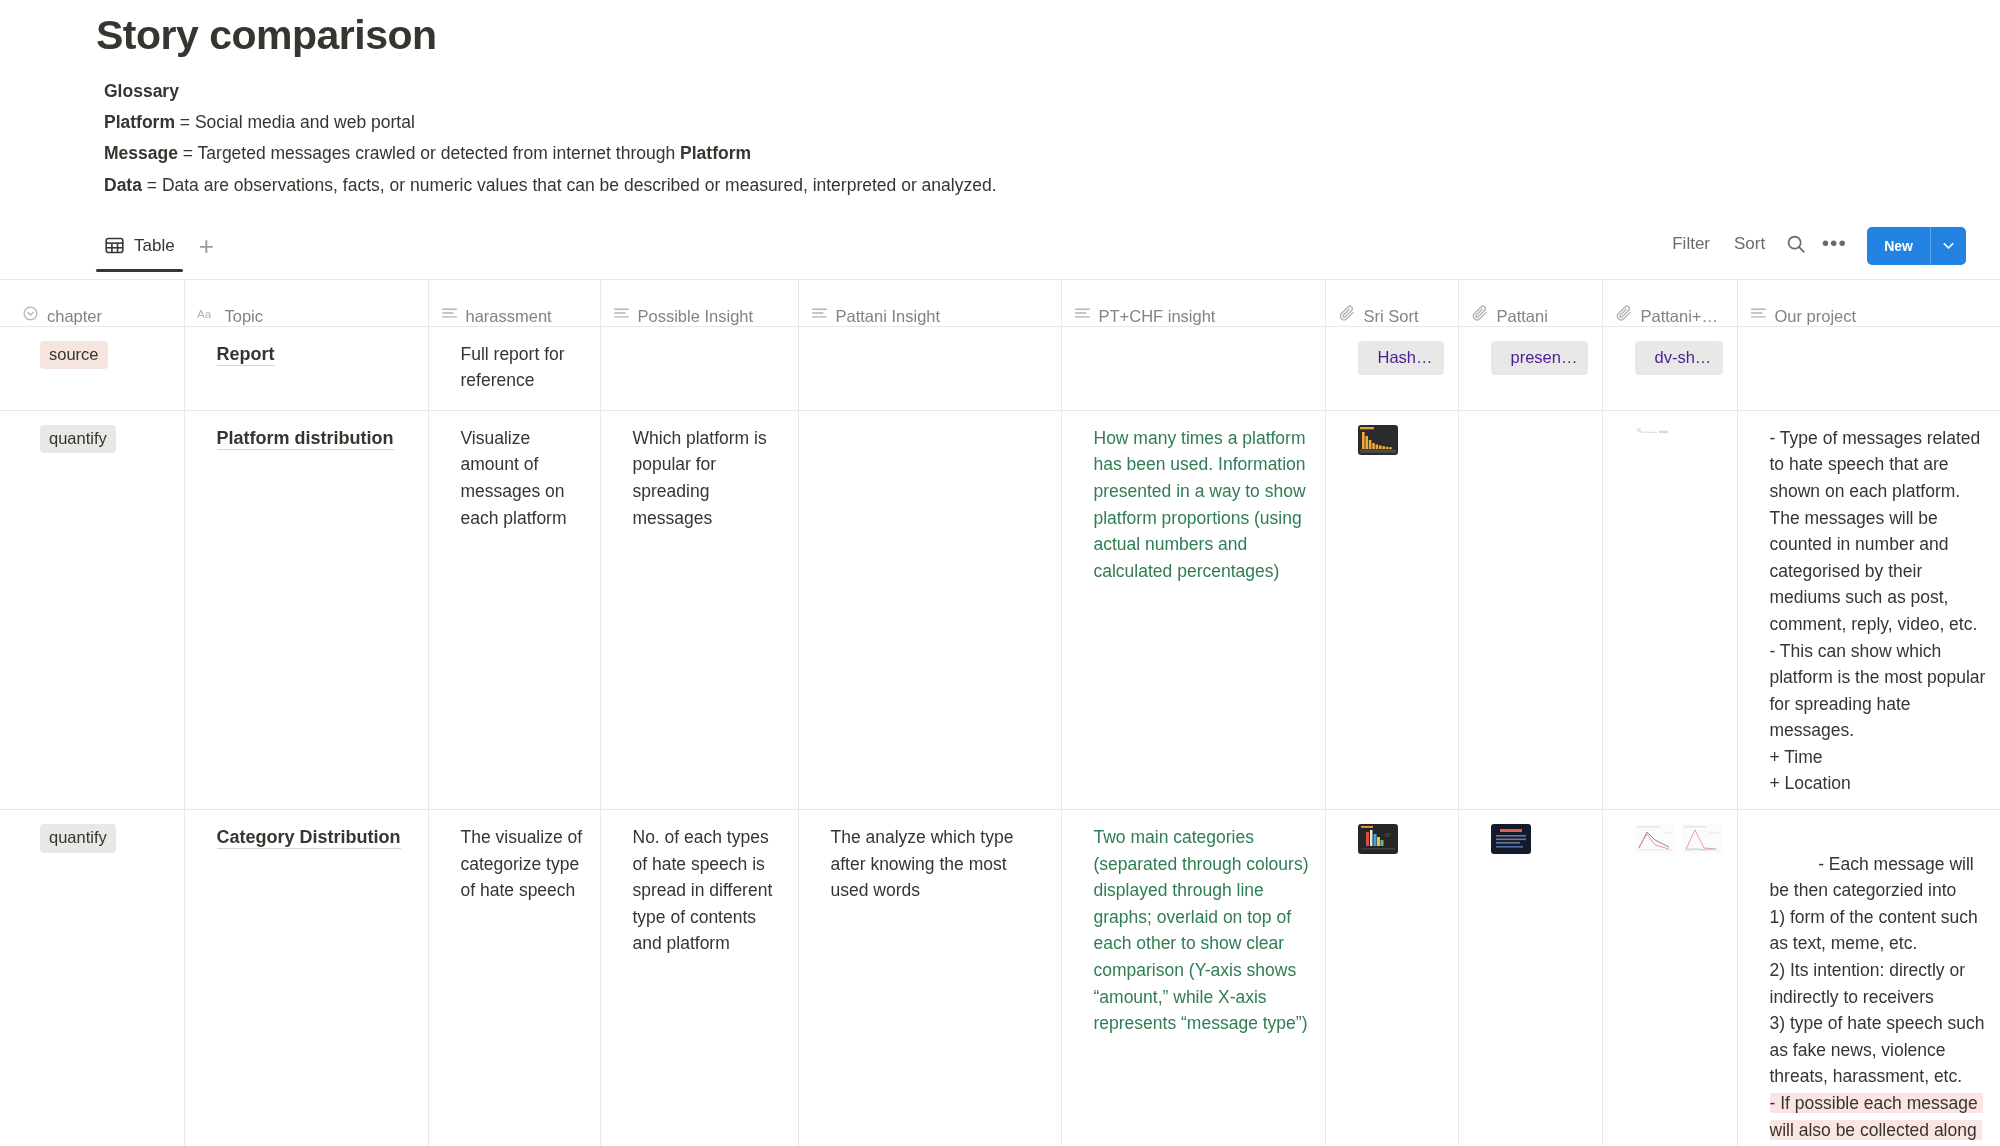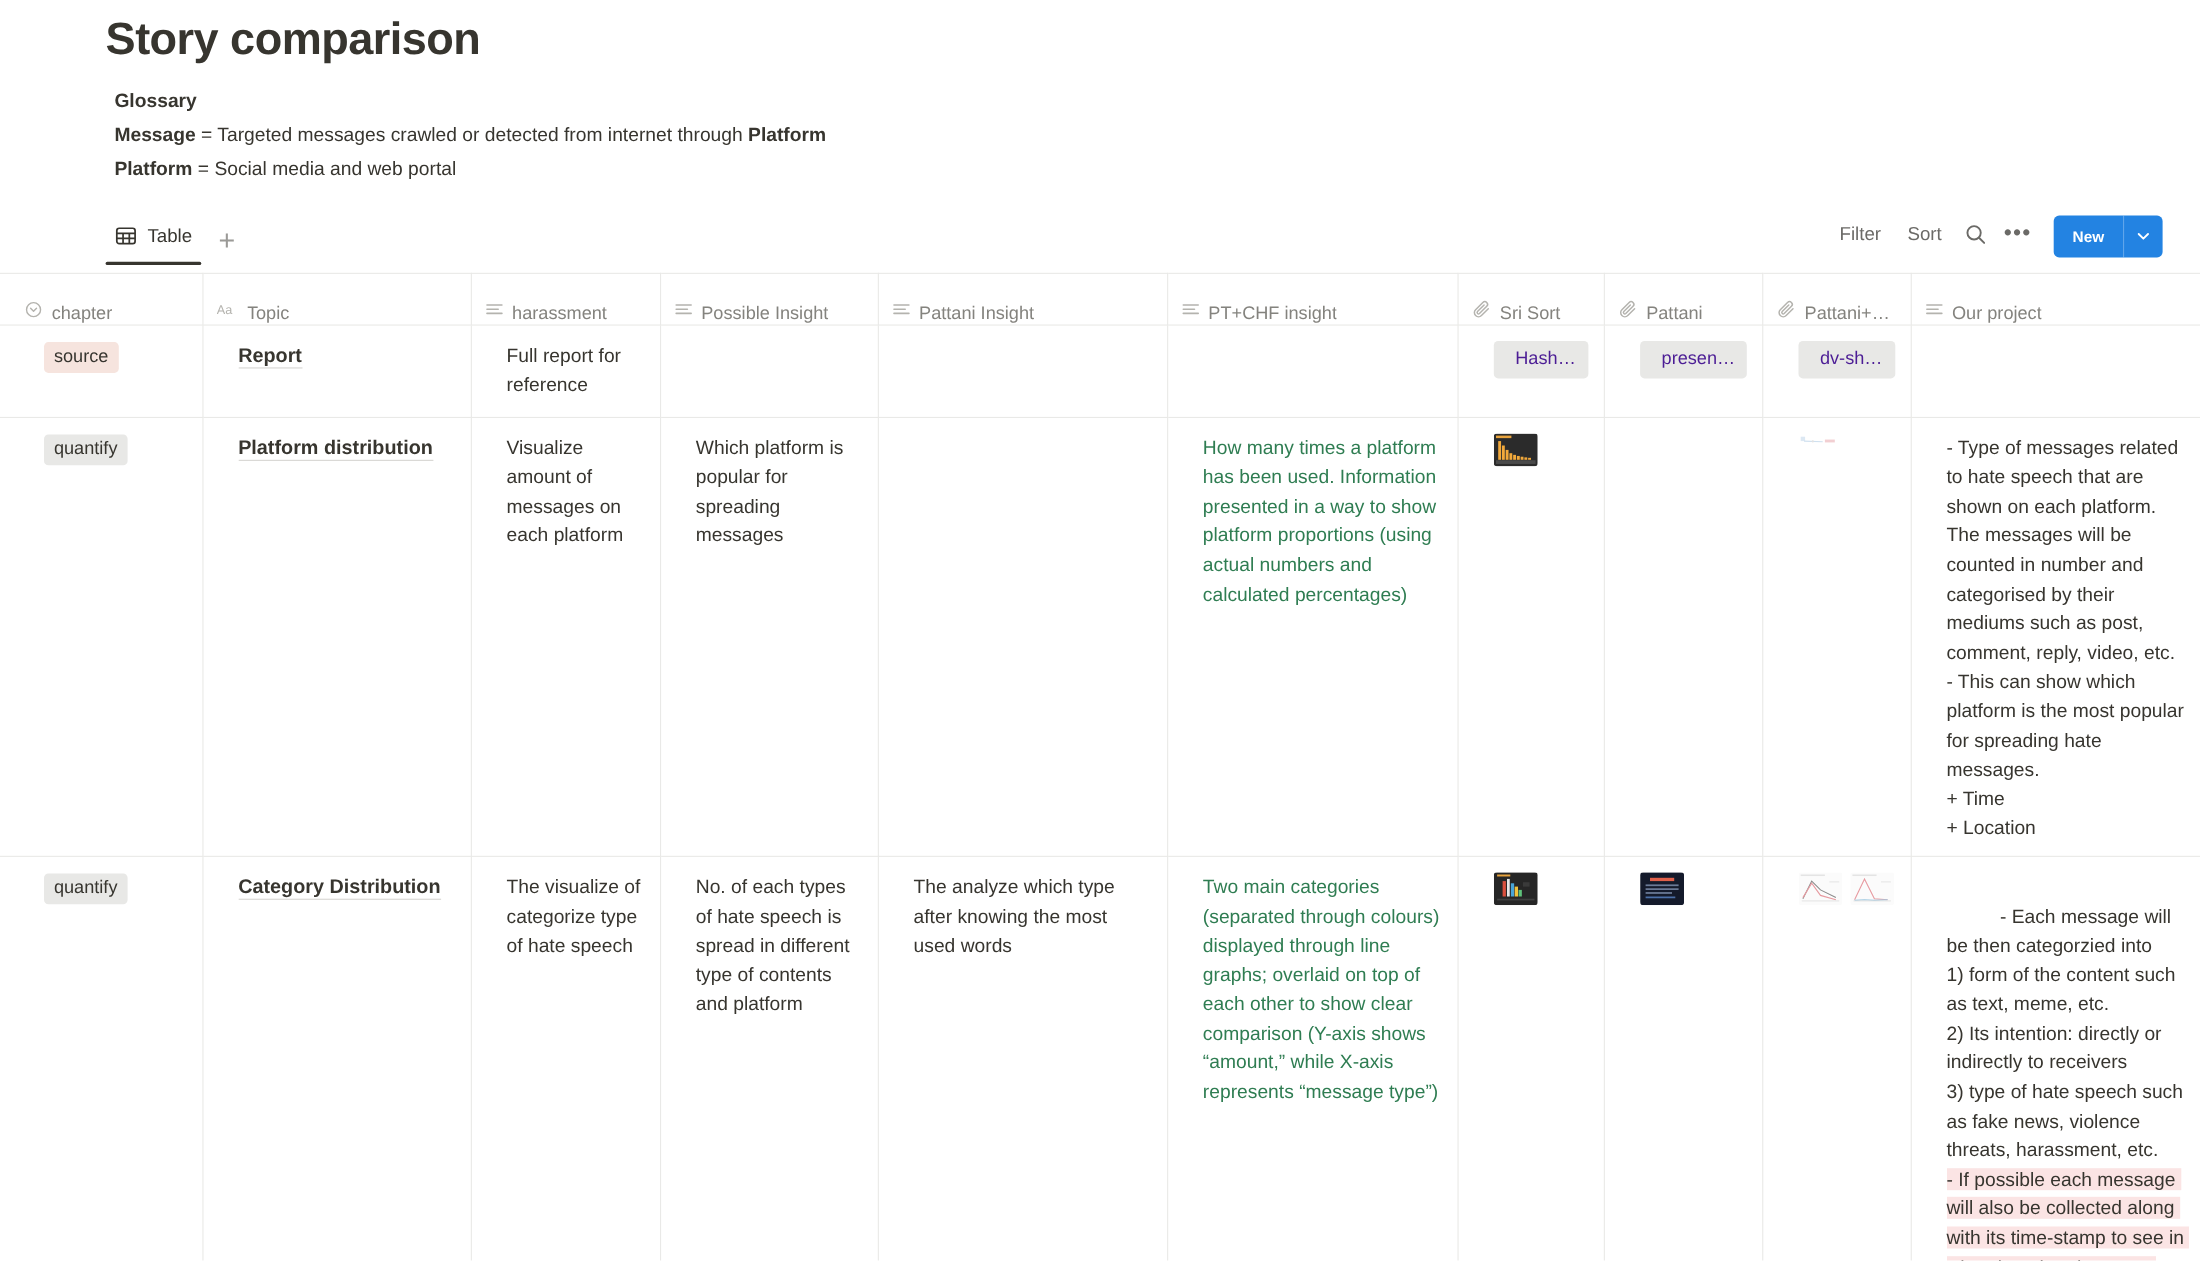--- a/index.html
+++ b/index.html
@@ -32,21 +32,21 @@
 
   
   .toolbar {
     margin-top: 22px;
     height: 56px;
     display: flex;
     align-items: center;
     padding: 0 34px 0 96px;
     position: relative;
   }
-  .tabs { display: flex; align-items: flex-end; gap: 6px; }
+  .tabs { display: flex; align-items: center; gap: 6px; }
   .tab {
     display: flex; align-items: center; gap: 9px;
     padding: 6px 8px 16px 8px;
     font-size: 17px;
     color: #37352f;
     position: relative;
     cursor: pointer;
   }
   .tab.active::after {
     content: "";
@@ -203,24 +203,27 @@
 </head>
 <body>
 
 <div class="page-head">
   <h1 class="page-title">Story comparison</h1>
   <div class="glossary">
     <div class="gloss-line">
       <b>Glossary</b>
     </div>
     <div class="gloss-line">
+      <b>Platform</b><span> = Social media and web portal</span>
+    </div>
+    <div class="gloss-line">
       <b>Message</b><span> = Targeted messages crawled or detected from internet through </span><b>Platform</b>
     </div>
     <div class="gloss-line">
-      <b>Platform</b><span> = Social media and web portal</span>
+      <b>Data</b><span> = Data are observations, facts, or numeric values that can be described or measured, interpreted or analyzed.</span>
     </div>
   </div>
 </div>
 
 <div class="toolbar">
   <div class="tabs">
     <div class="tab active">
       <span class="tab-icon">
         <svg viewBox="0 0 24 24" width="21" height="21" fill="none" stroke="#37352f" stroke-width="1.8">
           <rect x="2.5" y="4" width="19" height="16" rx="2.5"></rect>

